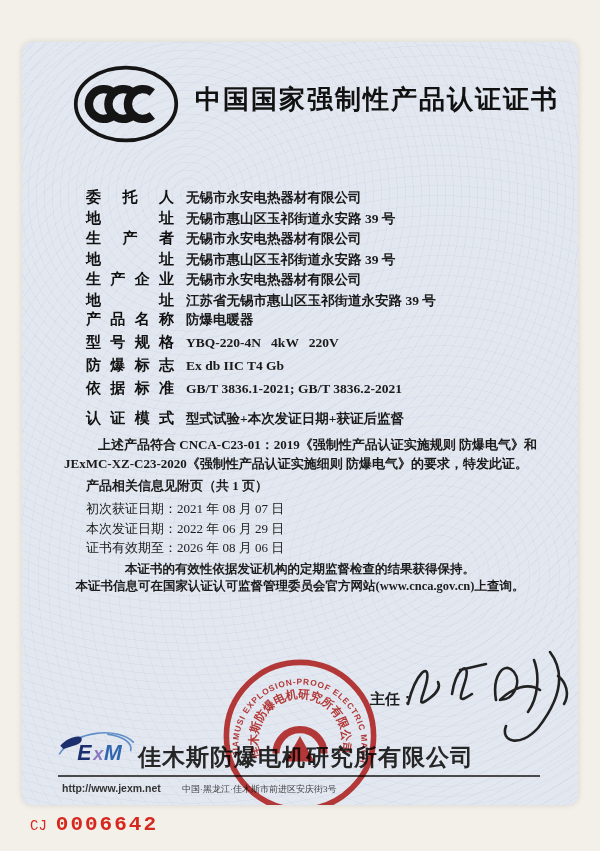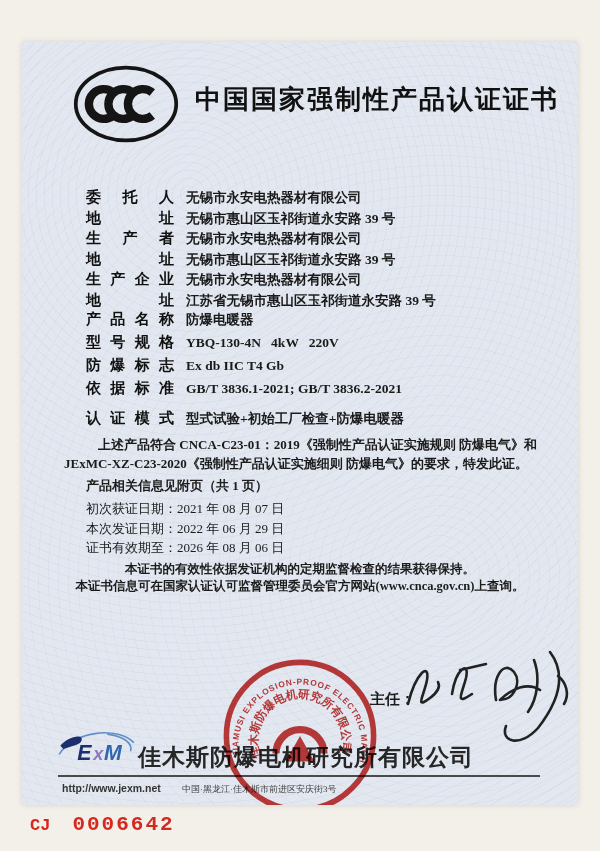--- a/index.html
+++ b/index.html
@@ -12,20 +12,21 @@
   }
   .page{position:absolute;left:0;top:0;width:600px;height:851px;border-bottom:4px solid #dddbd3;}
   .paper{
     position:absolute;left:22px;top:42px;width:556px;height:763px;
     background-color:#e2e7f0;
     background-image:
       repeating-radial-gradient(circle at 30% 20%, rgba(150,168,200,.10) 0 1px, transparent 1px 8px),
       repeating-radial-gradient(circle at 75% 70%, rgba(150,168,200,.08) 0 1px, transparent 1px 10px);
     overflow:hidden;
     box-shadow:0 0 6px rgba(0,0,0,.12);
+    border-radius:10px;
   }
   .abs{position:absolute;}
   .title{
     left:162px;top:40px;width:386px;text-align:center;
     font-size:26px;font-weight:bold;letter-spacing:2px;
     font-family:"Liberation Sans","DejaVu Sans",sans-serif;color:#111;
   }
   .certno{
     left:0;top:88px;width:556px;text-align:center;
     font-size:15px;font-weight:bold;letter-spacing:.5px;color:#111;
@@ -56,21 +57,21 @@
     left:116px;top:700px;font-size:23px;font-weight:bold;letter-spacing:1px;color:#262626;
     font-family:"Liberation Sans","DejaVu Sans",sans-serif;white-space:nowrap;
   }
   .rule{left:36px;top:733px;width:482px;height:2px;background:#4a4a4a;}
   .website{left:40px;top:740px;font-size:10.5px;font-weight:bold;color:#333;
     font-family:"Liberation Sans","DejaVu Sans",sans-serif;}
   .addr{left:160px;top:741px;width:230px;text-align:left;font-size:9px;color:#444;}
   .tel{left:420px;top:741px;font-size:10.5px;color:#444;margin-top:48px;}
   .serial{position:absolute;left:30px;top:813px;color:#d6281e;
     font-family:"Liberation Mono","DejaVu Sans Mono",monospace;}
-  .serial .pfx{font-size:17px;font-weight:bold;margin-right:22px;}
+  .serial .pfx{font-size:14px;font-weight:normal;margin-right:9px;}
   .serial .num{font-size:21px;font-weight:bold;letter-spacing:2px;}
 </style>
 </head>
 <body>
 
 <div class="page">
   <div class="paper">
 
     <svg class="abs" style="left:48px;top:22px" width="112" height="80" viewBox="0 0 120 86">
       <ellipse cx="60" cy="43" rx="54" ry="39" fill="none" stroke="#151515" stroke-width="4"></ellipse>
@@ -108,36 +109,36 @@
       </div>
     </div>
 
     <div class="abs fieldsB">
       <div class="frow">
         <span class="flabel">产品名称</span>
         <span class="fval">防爆电暖器</span>
       </div>
       <div class="frow">
         <span class="flabel">型号规格</span>
-        <span class="fval">YBQ-130-4N   4kW   220V</span>
+        <span class="fval">YBQ-220-4N   4kW   220V</span>
       </div>
       <div class="frow">
         <span class="flabel">防爆标志</span>
         <span class="fval">Ex db IIC T4 Gb</span>
       </div>
       <div class="frow">
         <span class="flabel">依据标准</span>
         <span class="fval">GB/T 3836.1-2021; GB/T 3836.2-2021</span>
       </div>
     </div>
 
     <div class="abs mode-row">
       <div class="frow">
         <span class="flabel">认证模式</span>
-        <span class="fval">型式试验+初始工厂检查+防爆电暖器</span>
+        <span class="fval">型式试验+本次发证日期+获证后监督</span>
       </div>
     </div>
 
     <div class="abs statement">
       <div class="l1">上述产品符合 CNCA-C23-01：2019《强制性产品认证实施规则 防爆电气》和</div>
       <div class="l2">JExMC-XZ-C23-2020《强制性产品认证实施细则 防爆电气》的要求，特发此证。</div>
     </div>
 
     <div class="abs attach">产品相关信息见附页（共 1 页）</div>
 

